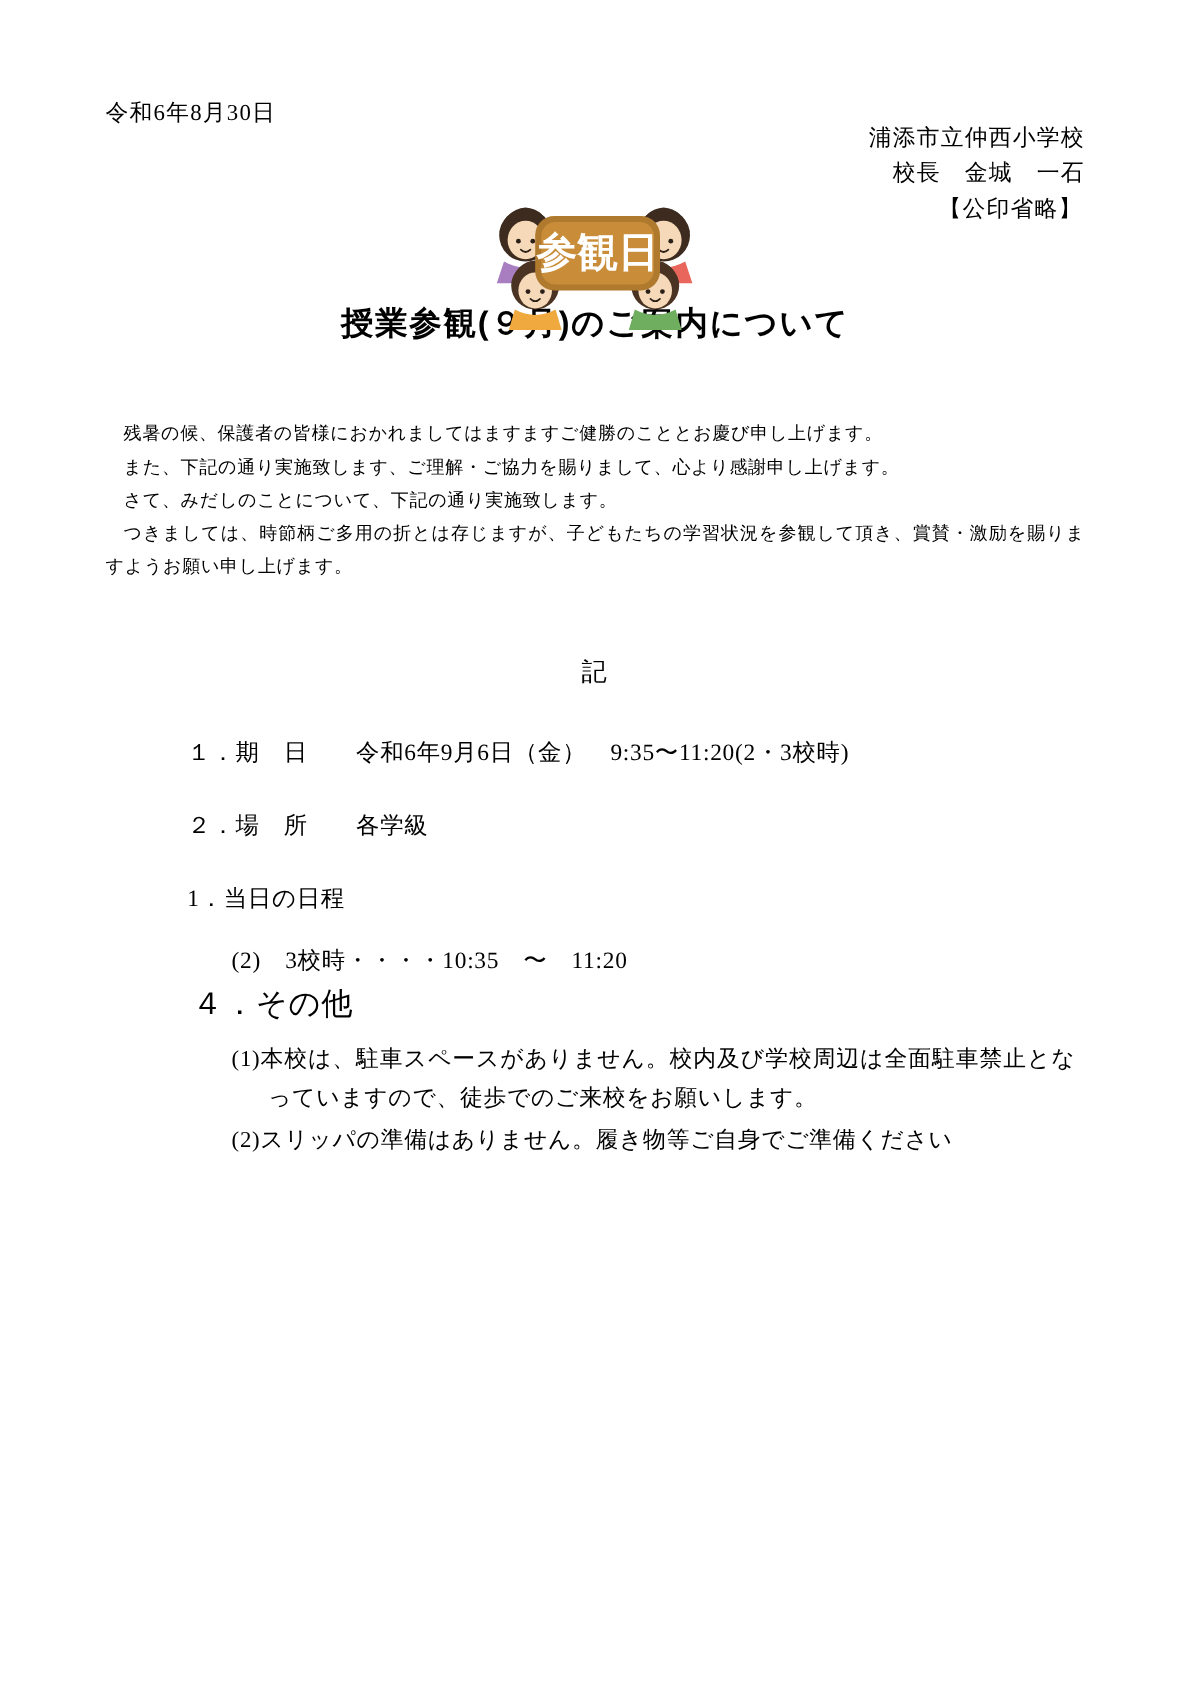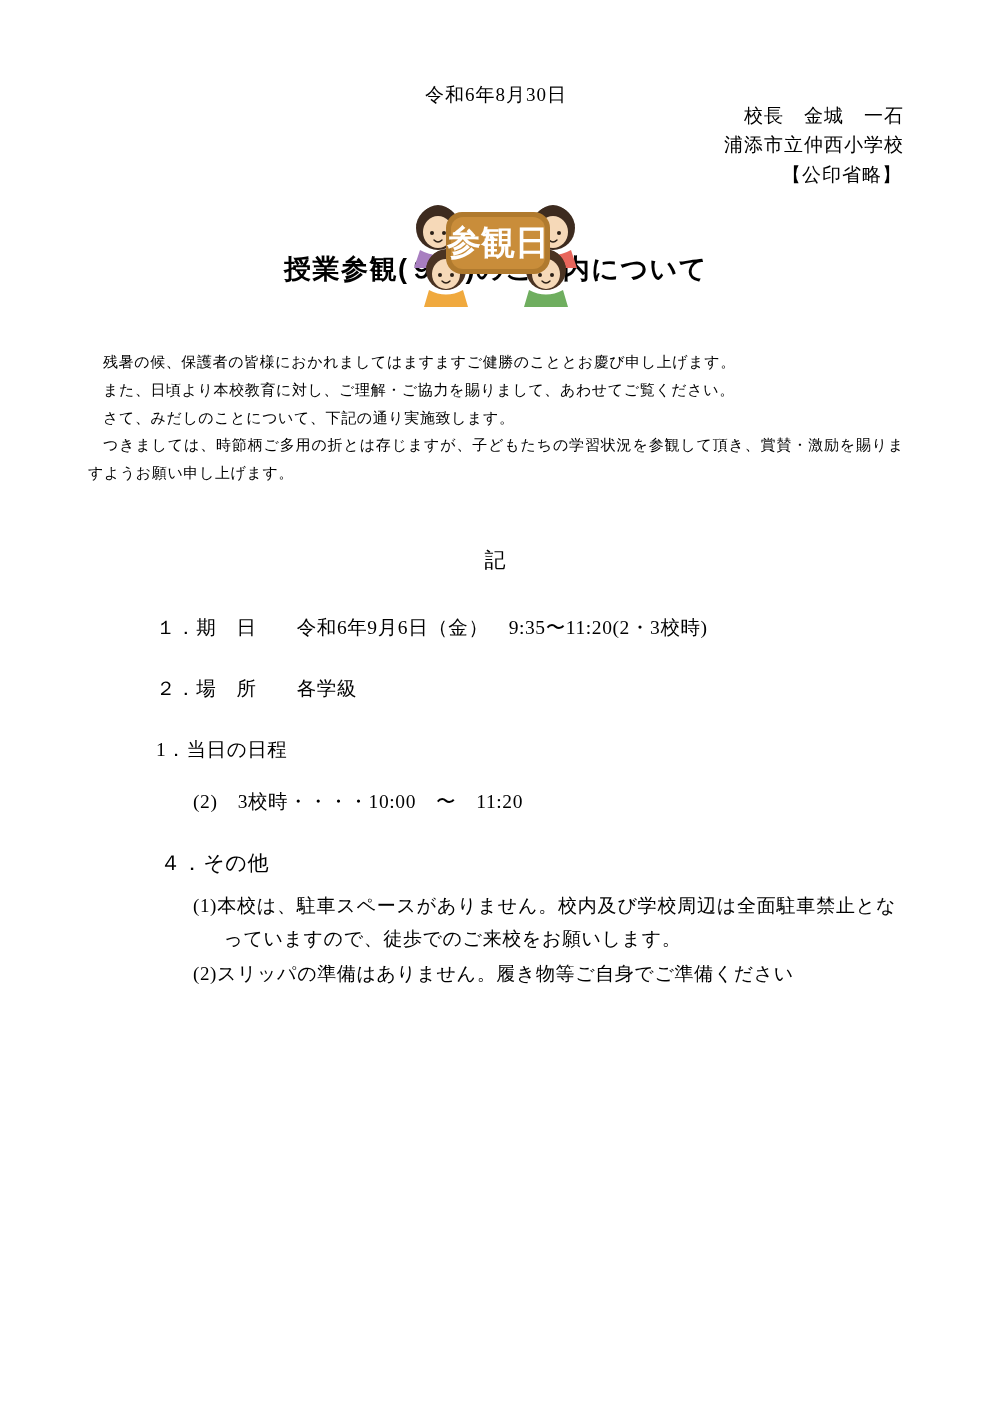--- a/index.html
+++ b/index.html
@@ -18,26 +18,25 @@
   .page {
     position: relative;
     width: 992px;
     height: 1403px;
     box-sizing: border-box;
     padding: 0 88px;
   }
 
   
   .date-line {
-    text-align: center;
+    text-align: left;
     font-size: 19px;
     letter-spacing: 1px;
-    padding-top: 52px;
+    padding-top: 84px;
     line-height: 1.2;
-    margin-top: 32px;
   }
   .addressee {
     font-size: 19px;
     letter-spacing: 1px;
     margin-top: 20px;
     line-height: 1.2;
   }
   .sender-block {
     text-align: right;
     font-size: 19px;
@@ -101,23 +100,22 @@
     line-height: 1.6;
   }
   .sub-schedule {
     margin-left: 105px;
     margin-top: -10px;
     line-height: 1.7;
     font-size: 19.5px;
   }
   .item-other {
     margin-left: 72px;
-    margin-top: 30px;
     margin-bottom: 12px;
-    font-size: 21px;
+    font-size: 26px;
   }
   .other-list {
     margin-left: 105px;
     margin-right: 8px;
     font-size: 19px;
     line-height: 1.75;
   }
   .other-list .row {
     display: block;
     margin-bottom: 2px;
@@ -135,22 +133,22 @@
 </style>
 </head>
 <body>
 
 <div class="page">
 
   <div class="date-line">令和6年8月30日</div>
 
 
   <div class="sender-block">
+    <div class="sender-line">浦添市立仲西小学校</div>
     <div class="sender-line">校長　金城　一石</div>
-    <div class="sender-line">浦添市立仲西小学校</div>
     <div class="sender-line indent-seal">【公印省略】</div>
   </div>
 
   <div class="illustration">
     <svg viewBox="0 0 215 115" width="215" height="115" aria-hidden="true">
 
       <g>
 
         <ellipse cx="48" cy="36" rx="22" ry="22" fill="#3d2b1f"></ellipse>
         <ellipse cx="48" cy="40" rx="15" ry="16" fill="#f6d9b8"></ellipse>
@@ -196,33 +194,33 @@
         <rect x="61" y="25" width="94" height="52" rx="12" fill="#c98d3a"></rect>
         <text x="108" y="62" font-family="'Liberation Sans', sans-serif" font-size="34" font-weight="bold" fill="#ffffff" text-anchor="middle">参観日</text>
       </g>
     </svg>
   </div>
 
   <div class="doc-title">授業参観(９月)のご案内について</div>
 
   <div class="body-block">
     <p>残暑の候、保護者の皆様におかれましてはますますご健勝のこととお慶び申し上げます。</p>
-    <p>また、日頃より本校教育に対し、ご理解・ご協力を賜りまして、あわせてご覧ください。</p>
+    <p>また、下記の通り実施致します、ご理解・ご協力を賜りまして、心より感謝申し上げます。</p>
     <p>さて、みだしのことについて、下記の通り実施致します。</p>
     <p>つきましては、時節柄ご多用の折とは存じますが、子どもたちの学習状況を参観して頂き、賞賛・激励を賜りますようお願い申し上げます。</p>
   </div>
 
   <div class="ki">記</div>
 
   <div class="items">
     <div class="item">１．期　日　　令和6年9月6日（金）　9:35〜11:20(2・3校時)</div>
     <div class="item">２．場　所　　各学級</div>
     <div class="item">1．当日の日程</div>
     <div class="sub-schedule">
-      <div>(2)　3校時・・・・10:00　〜　11:20</div>
+      <div>(2)　3校時・・・・10:35　〜　11:20</div>
     </div>
 
     <div class="item-other">４．その他</div>
 
     <div class="other-list">
       <div class="row hang"><span>(1)</span><span>本校は、駐車スペースがありません。</span><b class="em">校内及び学校周辺は全面駐車禁止</b><span>となっていますので、徒歩でのご来校をお願いします。</span></div>
       <div class="row hang"><span>(2)</span><b class="em">スリッパの準備はありません。</b><span>履き物等ご自身でご準備ください</span></div>
     </div>
   </div>
 

